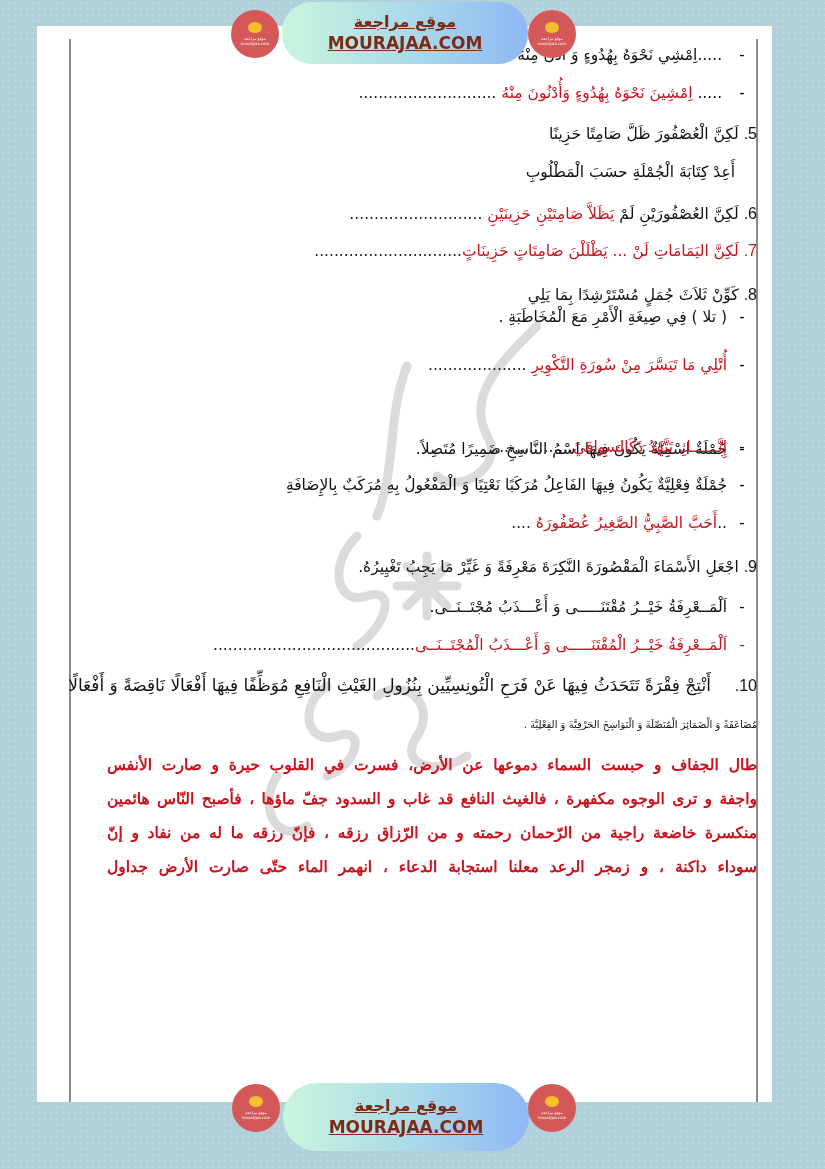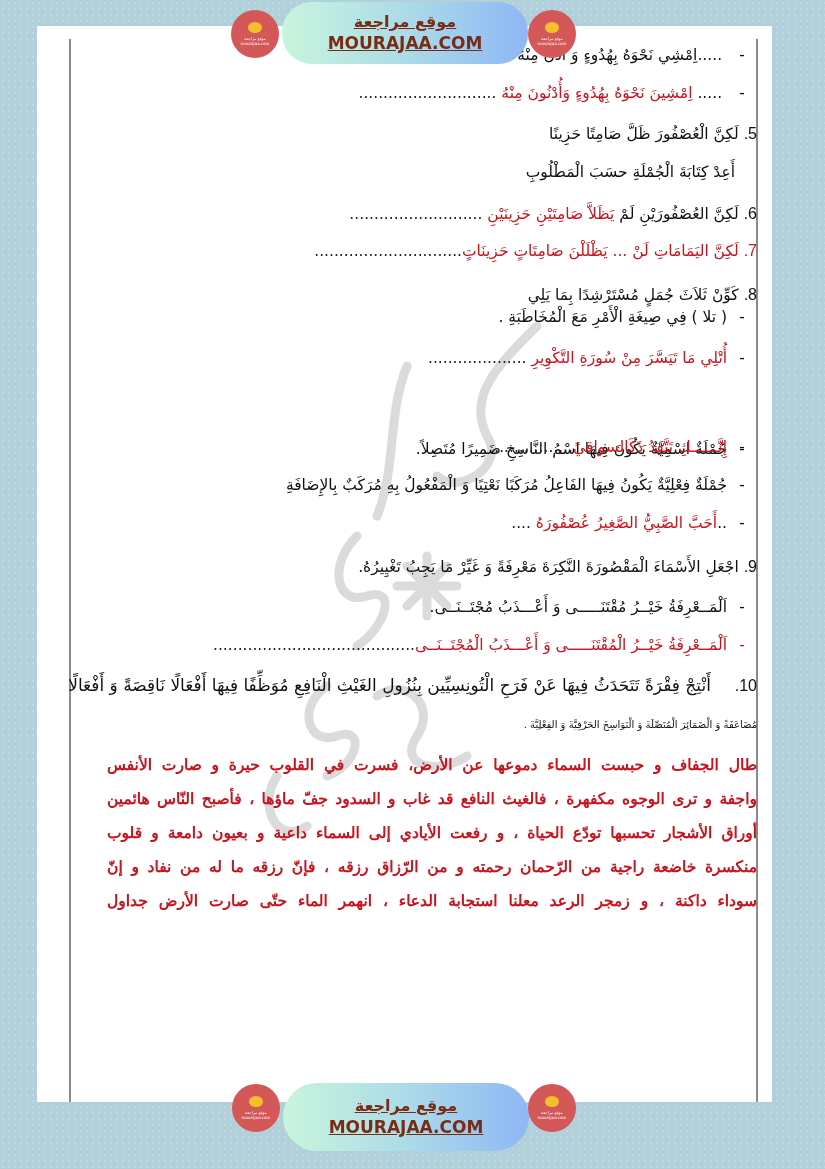--- a/index.html
+++ b/index.html
@@ -100,21 +100,21 @@
       <span class="red">لَكِنَّ اليَمَامَاتِ لَنْ ... </span><span class="red">يَظْلَلْنَ صَامِتَاتٍ حَزِينَاتٍ</span><span class="dots">..............................</span>
     </div>
 
     <div class="line" style="top:258px;">
       <span class="num">8.</span>
       <span>كَوِّنْ ثَلاَثَ جُمَلٍ مُسْتَرْشِدًا بِمَا يَلِي</span>
     </div>
     <div class="line" style="top:280px;">
       <span class="bullet">-</span><span>( تلا ) فِي صِيغَةِ الْأَمْرِ مَعَ الْمُخَاطَبَةِ .</span>
     </div>
-    <div class="line" style="top:321px;">
+    <div class="line" style="top:328px;">
       <span class="bullet">-</span><span class="red">أُتْلِي مَا تَيَسَّرَ مِنْ سُورَةِ التَّكْوِيرِ</span><span class="dots"> ....................</span>
     </div>
     <div class="line" style="top:372px;margin-top:40px;">
       <span class="bullet">-</span><span>جُمْلَةٌ اسْمِيَّةٌ يَكُونَ فِيهَا اسْمُ النَّاسِخِ ضَمِيرًا مُتَصِلاً.</span>
     </div>
     <div class="line" style="top:410px;">
       <span class="bullet">-</span><span class="red">إِنَّــــــكِ تَتَّقِدُ ذَكَالسواقيً</span><span class="dots">................</span>
     </div>
     <div class="line" style="top:448px;">
       <span class="bullet">-</span><span>جُمْلَةٌ فِعْلِيَّةٌ يَكُونُ فِيهَا الفَاعِلُ مُرَكَبًا نَعْتِيًا وَ الْمَفْعُولُ بِهِ مُرَكَبٌ بِالإِضَافَةِ</span>
@@ -139,21 +139,20 @@
       <span style="display:inline-block;width:14px;"></span>
       <span style="font-size:17px;">أَنْتِجْ فِقْرَةً تَتَحَدَثُ فِيهَا عَنْ فَرَحِ الْتُونِسِيِّين بِنُزُولِ الغَيْثِ الْنَافِعِ مُوَظِّفًا فِيهَا أَفْعَالًا نَاقِصَةً وَ أَفْعَالًا</span>
     </div>
     <div class="line" style="top:686px; right:0;">
       <span style="font-size:10px;">مُضَاعَفَةً وَ الْضَمَائِرَ  الْمُتَصِّلَةَ وَ الْنَوَاسِخَ الحَرْفِيَّةَ وَ الفِعْلِيَّةَ .</span>
     </div>
 
     <div class="para" style="top:722px;">
       <span>طال الجفاف و حبست السماء دموعها عن الأرض، فسرت في القلوب حيرة  و صارت الأنفس</span>
       <span>واجفة  و ترى الوجوه مكفهرة ، فالغيث النافع قد غاب و السدود جفّ ماؤها ، فأصبح النّاس هائمين</span>
-      <span>أوراق الأشجار تحسبها تودّع الحياة ، و رفعت الأيادي إلى السماء داعية و بعيون دامعة و قلوب</span>
       <span>منكسرة خاضعة راجية من الرّحمان رحمته و من الرّزاق رزقه ، فإنّ رزقه ما له من نفاد و إنّ</span>
       <span>سوداء داكنة ، و زمجر الرعد معلنا استجابة الدعاء ، انهمر الماء حتّى صارت الأرض جداول</span>
     </div>
   </div>
 </div>
 
 <div class="badge" style="left:231px; top:10px;">
   <div class="logo"></div>
   <div class="lbl">موقع مراجعة</div>
   <div class="lbl">mourajaa.com</div>

